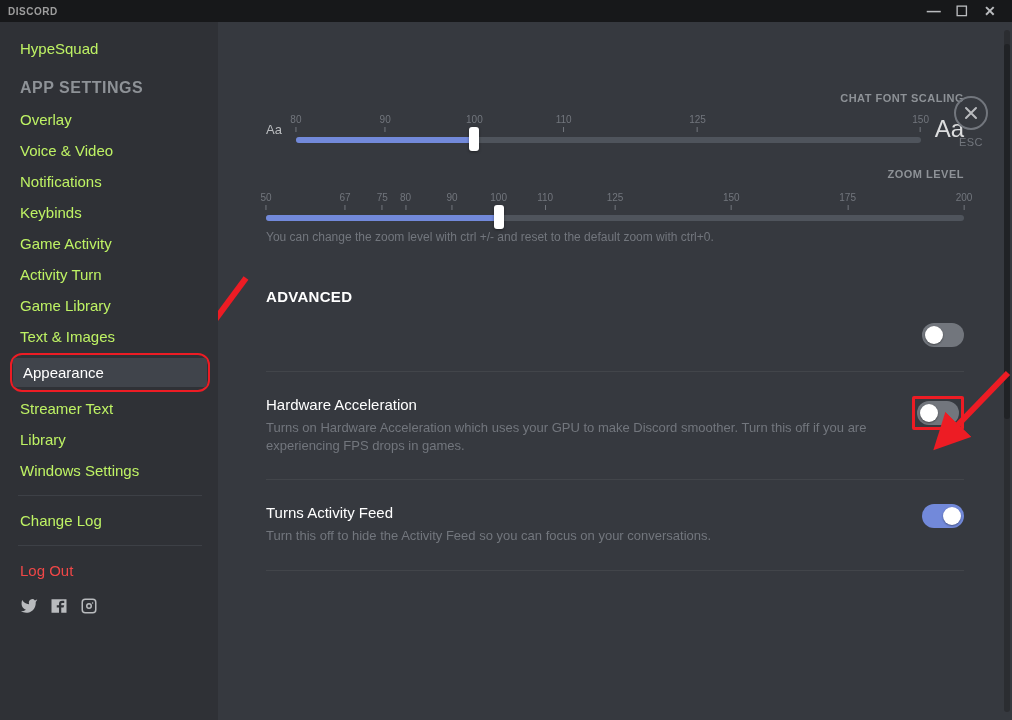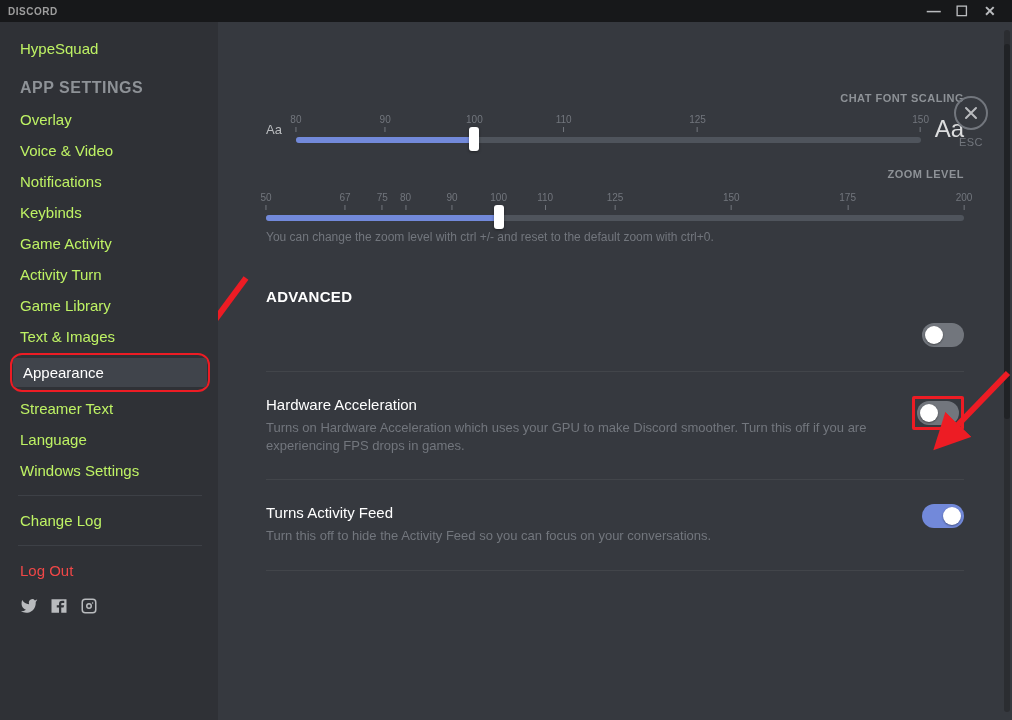--- a/index.html
+++ b/index.html
@@ -95,21 +95,21 @@
     <div class="side-item">Notifications</div>
     <div class="side-item">Keybinds</div>
     <div class="side-item">Game Activity</div>
     <div class="side-item">Activity Turn</div>
     <div class="side-item">Game Library</div>
     <div class="side-item">Text &amp; Images</div>
     <div class="side-box">
       <div class="side-item selected">Appearance</div>
     </div>
     <div class="side-item">Streamer Text</div>
-    <div class="side-item">Language</div>
+    <div class="side-item">Library</div>
     <div class="side-item">Windows Settings</div>
     <div class="side-sep"></div>
     <div class="side-item">Change Log</div>
     <div class="side-sep"></div>
     <div class="side-item danger">Log Out</div>
     <div class="socials">
       <span><svg viewBox="0 0 24 24">
             <path d="M23 3a10.9 10.9 0 0 1-3.14 1.53A4.48 4.48 0 0 0 12 8.5v1A10.66 10.66 0 0 1 3 4s-4 9 5 13a11.64 11.64 0 0 1-7 2c9 5 20 0 20-11.5a4.5 4.5 0 0 0-.08-.83A7.72 7.72 0 0 0 23 3z"></path>
           </svg></span>
       <span><svg viewBox="0 0 24 24">

